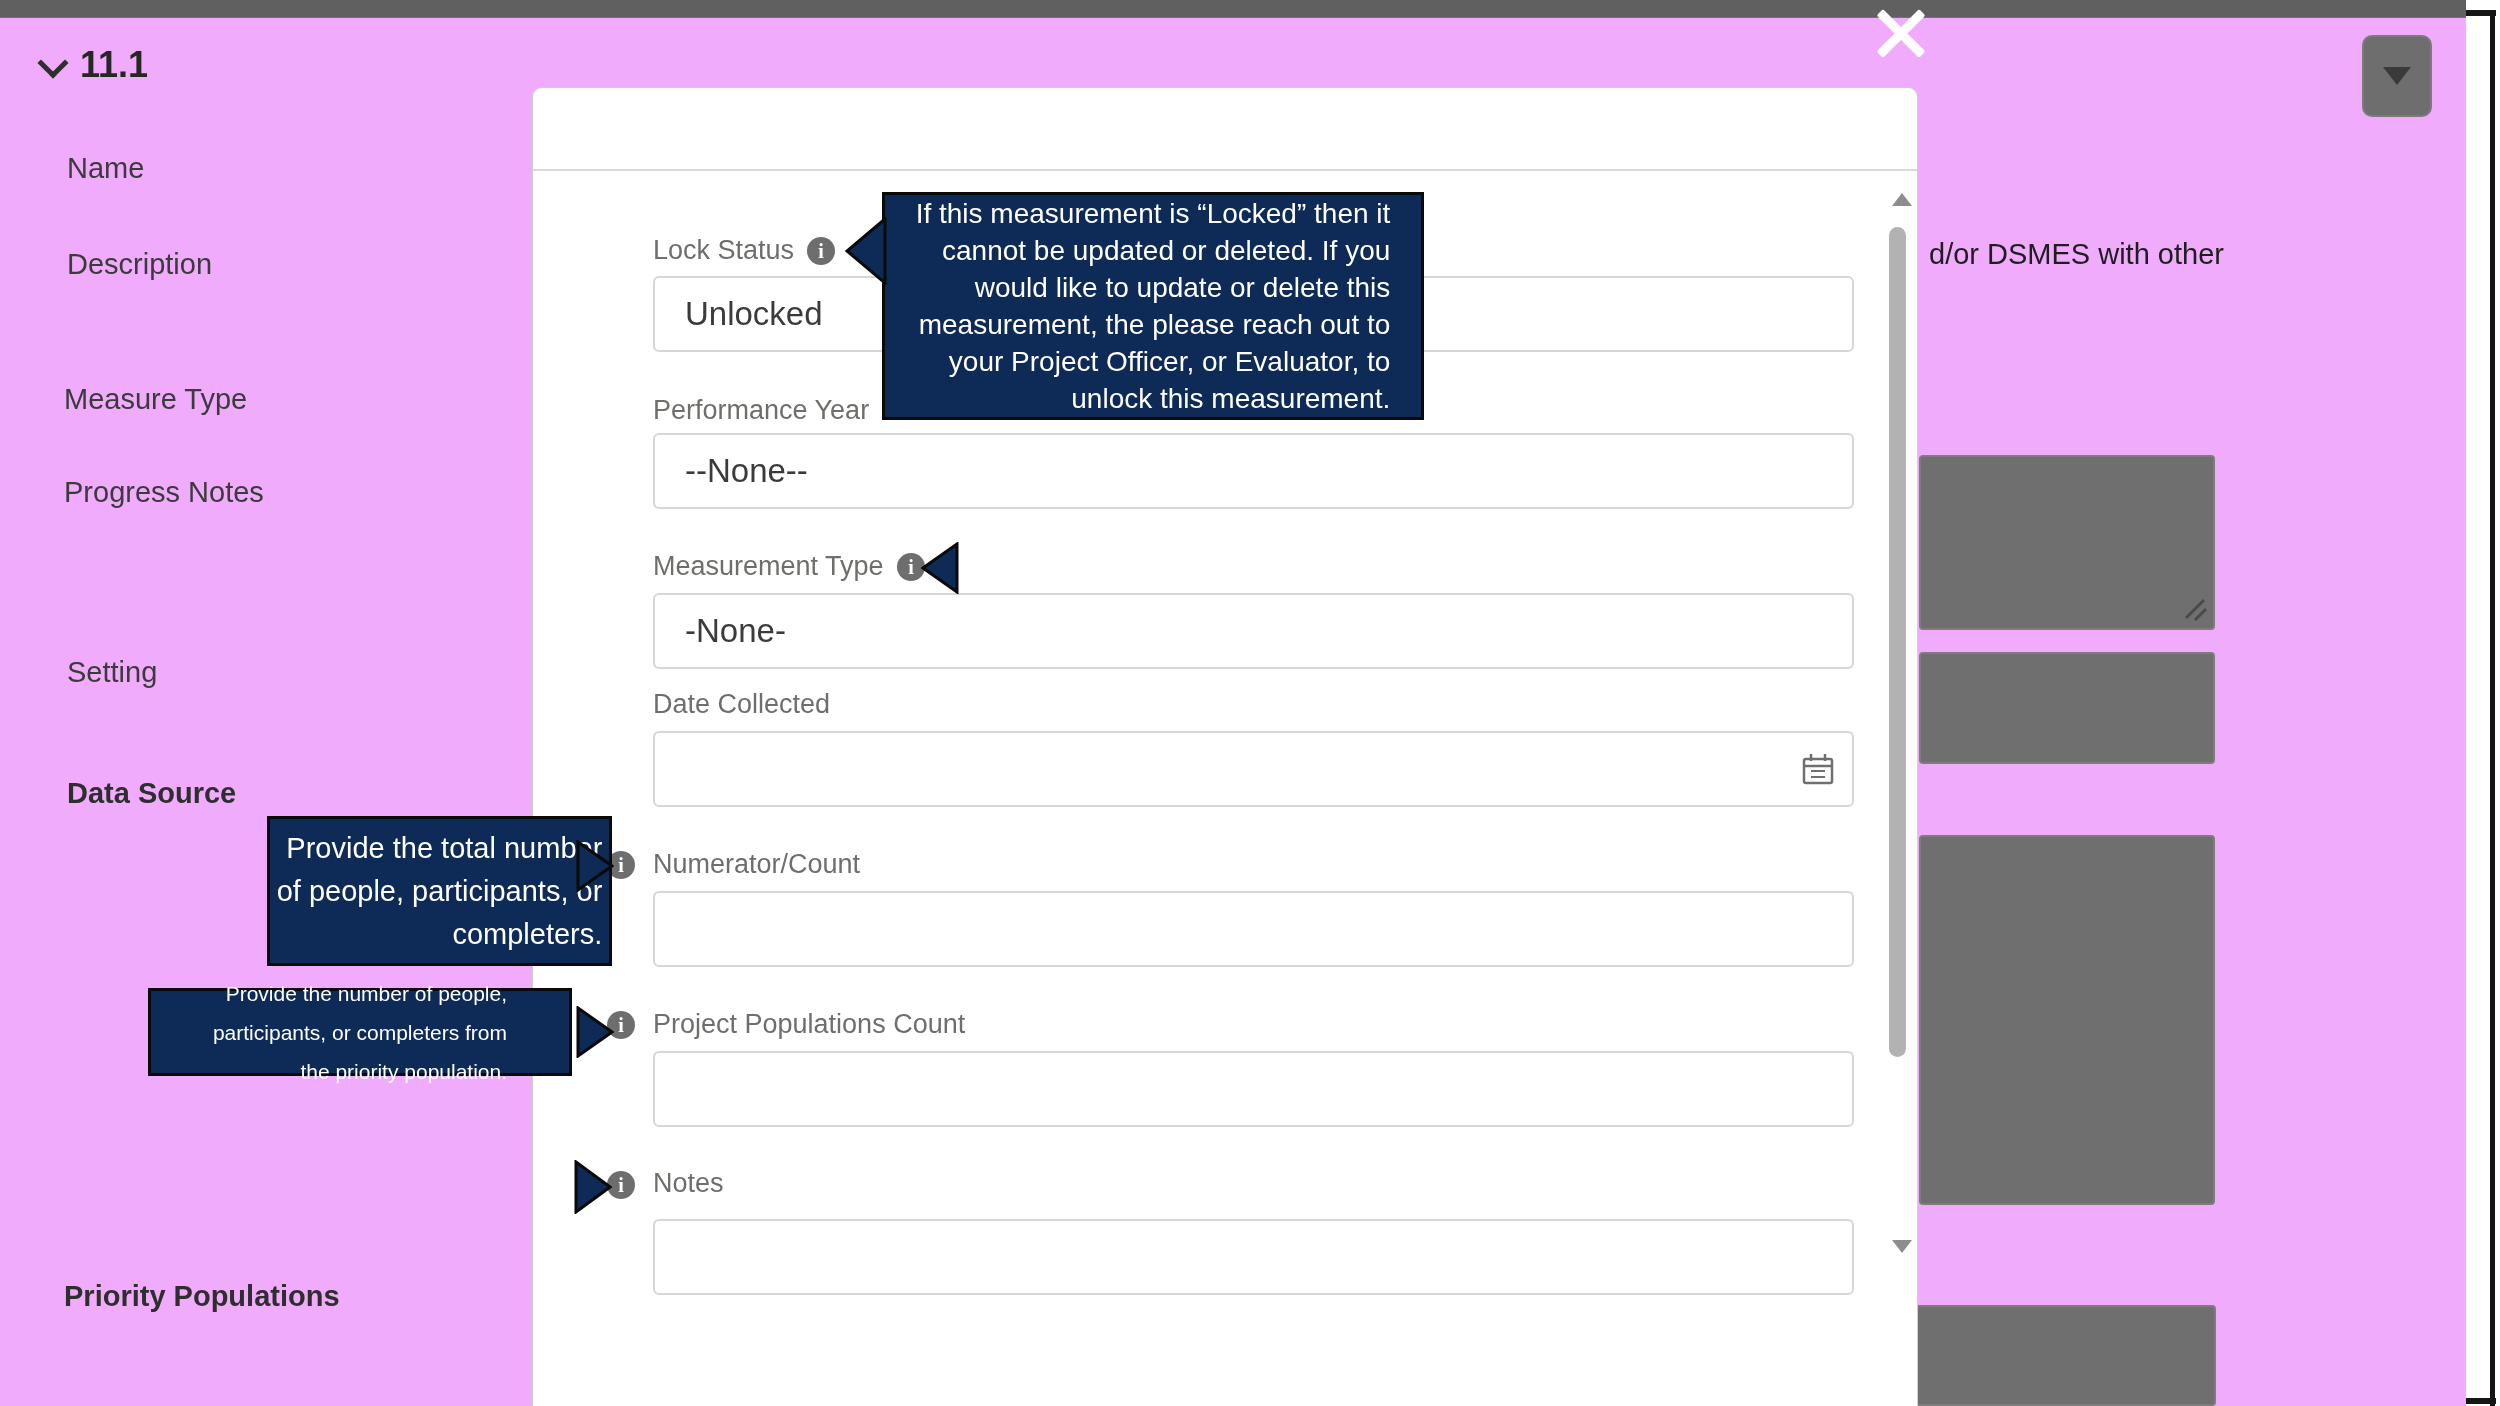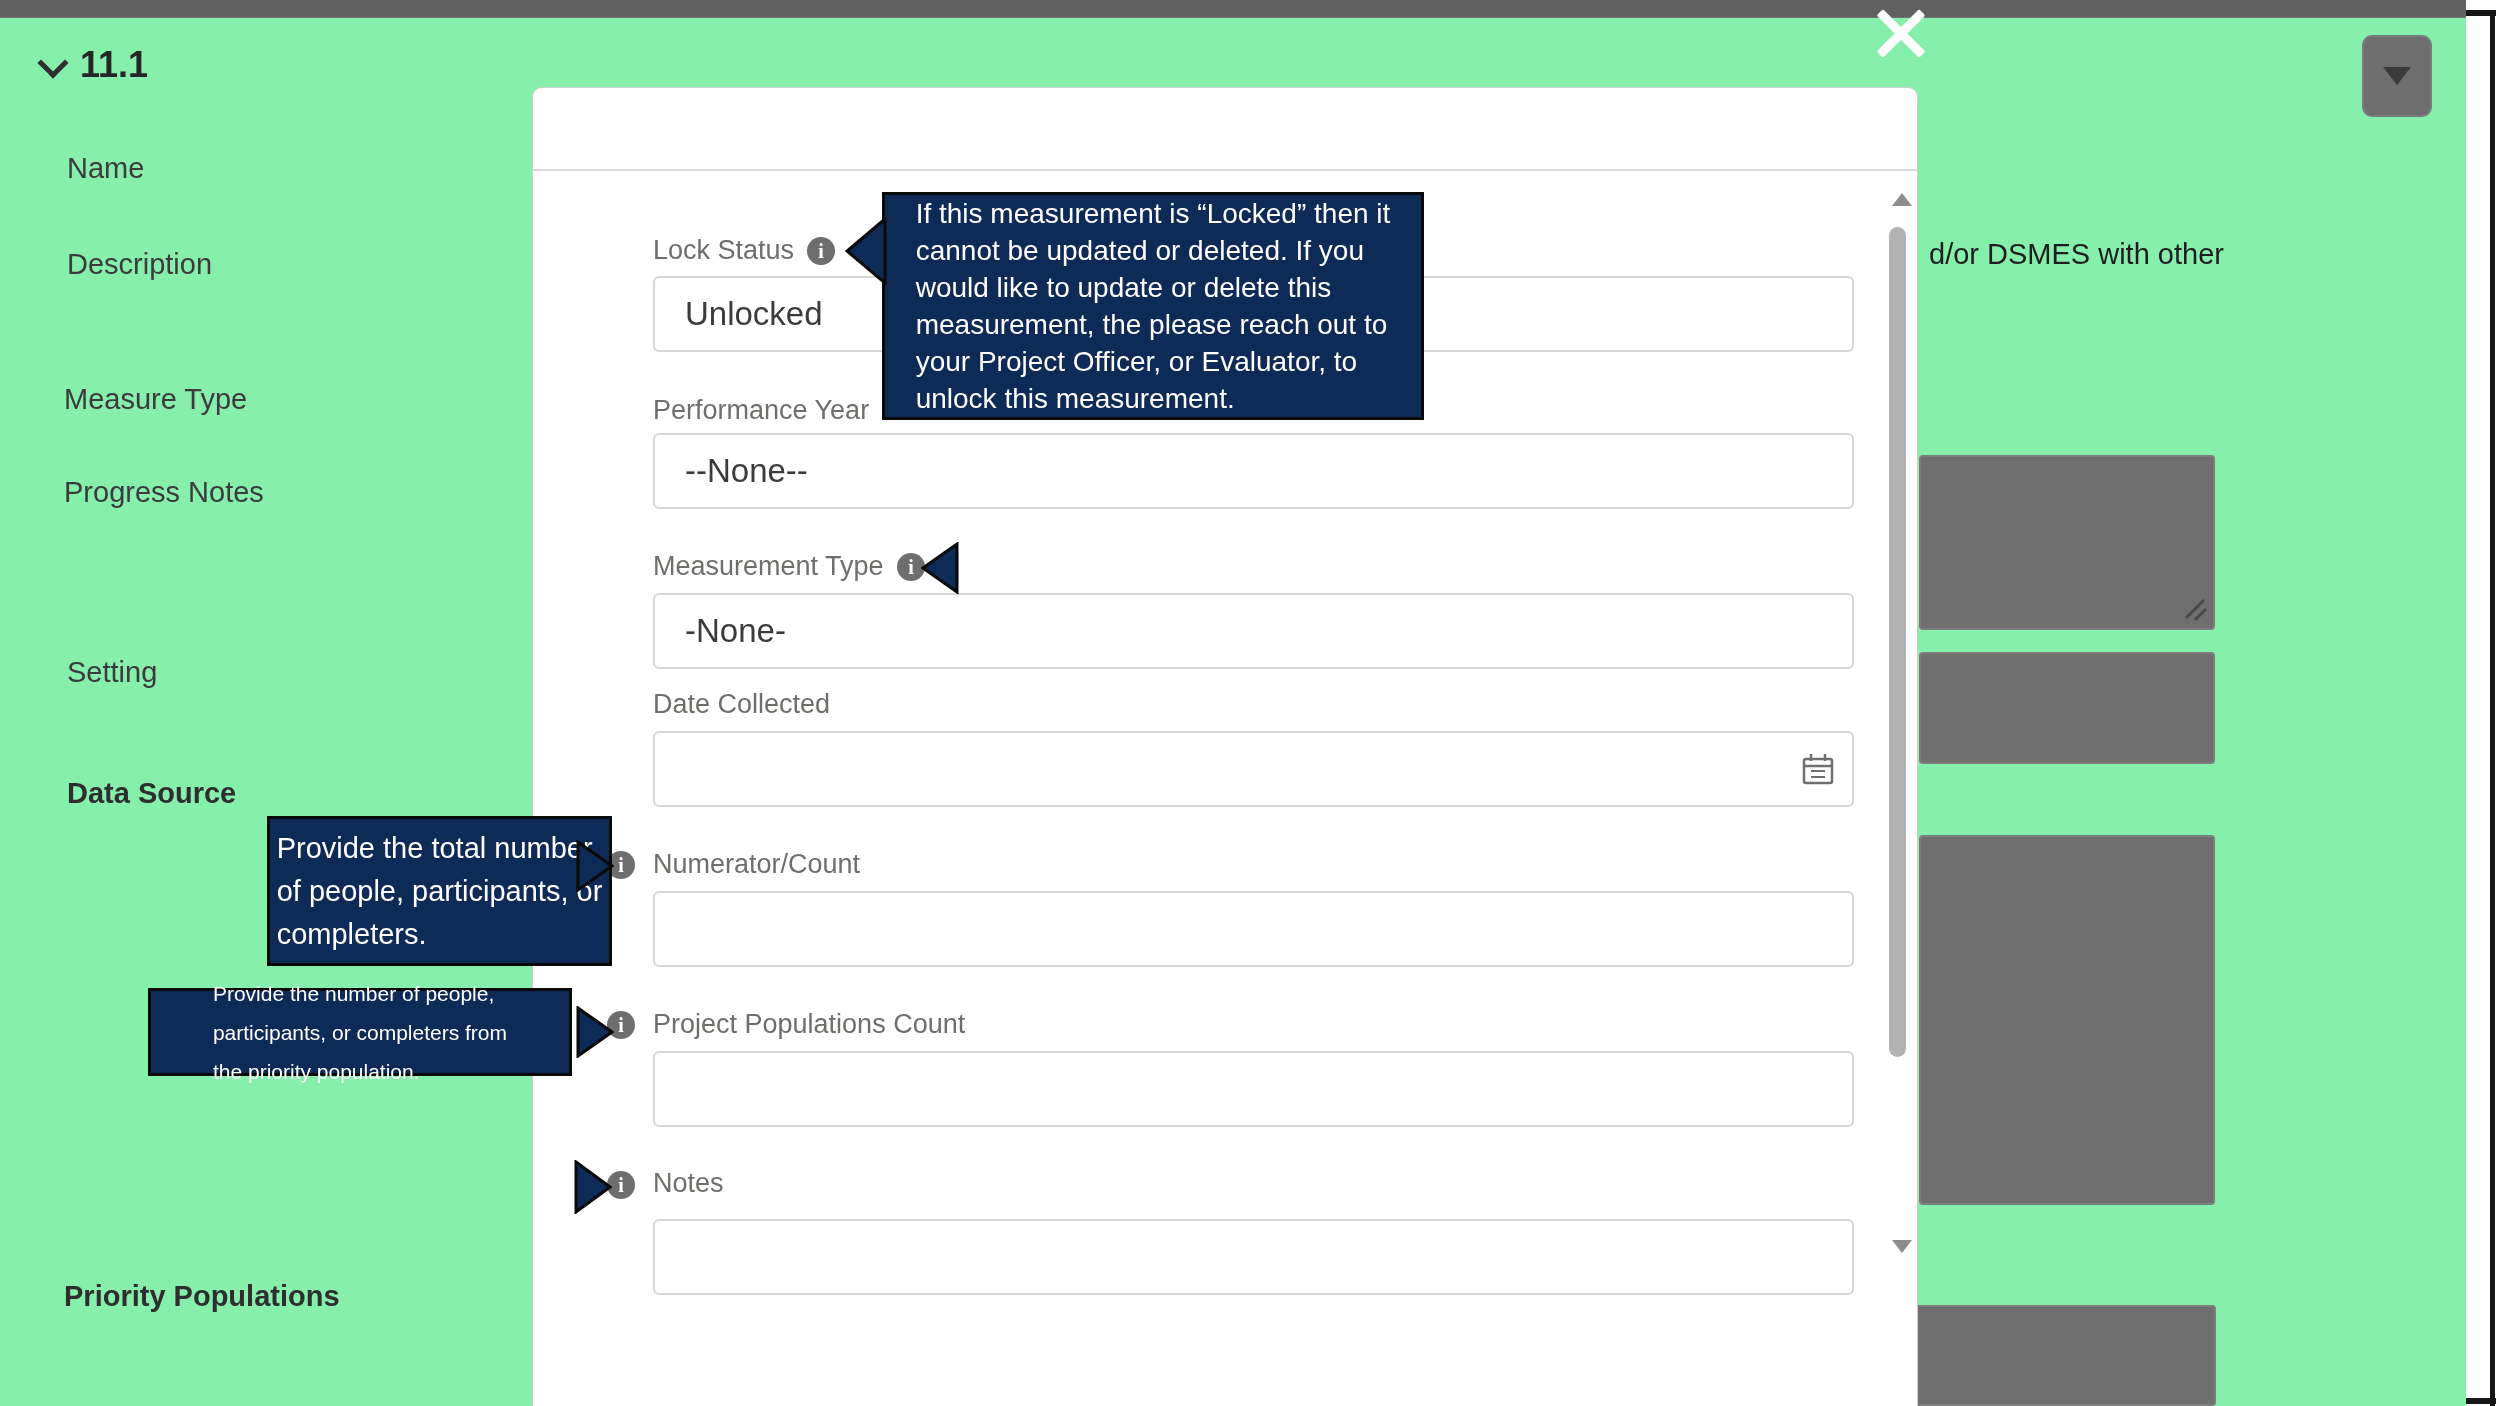--- a/index.html
+++ b/index.html
@@ -1,16 +1,16 @@
 <!DOCTYPE html>
 <html><head>
 <meta charset="utf-8">
 <style>
   html,body{margin:0;padding:0;background:#444;}
-  #screen{position:relative;width:2500px;height:1406px;background:#86efac;overflow:hidden;
+  #screen{position:relative;width:2500px;height:1406px;background:#f0abfc;overflow:hidden;
           font-family:"Liberation Sans",sans-serif;}
   #screen *{box-sizing:border-box;}
 
   
   .topband{position:absolute;left:0;top:0;width:2500px;height:18px;background:#606060;
            border-bottom:1px solid #747474;}
   .chev{position:absolute;left:42px;top:52px;width:22px;height:22px;
         border-right:5px solid #2f2f2f;border-bottom:5px solid #2f2f2f;transform:rotate(45deg);}
   .sec-title{position:absolute;left:80px;top:44px;font-size:36px;font-weight:bold;color:#262626;}
   .bg-label{position:absolute;color:#3b3b3b;font-size:29px;}
@@ -80,21 +80,21 @@
   .info{position:absolute;width:28px;height:28px;border-radius:50%;background:#6e6e6e;color:#fff;
         font-size:20px;font-weight:bold;font-family:"Liberation Serif",serif;
         display:flex;align-items:center;justify-content:center;cursor:pointer;}
   .in-lock{left:274px;top:149px}.in-meas{left:364px;top:465px}
   .in-num{left:74px;top:763px}.in-ppc{left:74px;top:923px}.in-notes{left:74px;top:1083px}
 
   .cal-icon{position:absolute;left:1267px;top:663px;cursor:pointer;}
 
   
   .tip{position:absolute;background:#0e2a56;border:3px solid #0a0a0a;color:#fff;z-index:30;
-       display:flex;align-items:center;justify-content:center;text-align:left;white-space:pre-line;}
+       display:flex;align-items:center;justify-content:center;text-align:right;white-space:pre-line;}
   .tip1{left:882px;top:192px;width:542px;height:228px;font-size:28px;line-height:37px;}
   .tip2{left:953px;top:528px;width:326px;height:106px;font-size:28px;}
   .tip3{left:236px;top:816px;width:345px;height:150px;font-size:29px;line-height:43px;margin-left:31px;}
   .tip4{left:148px;top:988px;width:424px;height:88px;font-size:21px;line-height:39px;}
   .tip5{left:123px;top:1142px;width:455px;height:140px;font-size:30px;line-height:43px;
         justify-content:flex-start;text-align:left;padding-left:22px;}
   .ptr{position:absolute;z-index:31;}
   .ptr1{left:845px;top:217px}.ptr2{left:921px;top:542px}
   .ptr3{left:576px;top:840px}.ptr4{left:576px;top:1006px}.ptr5{left:574px;top:1160px}
 </style>

